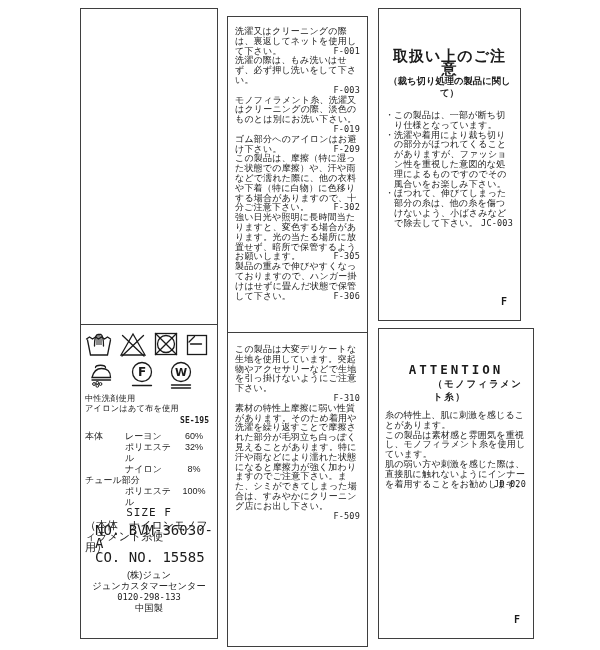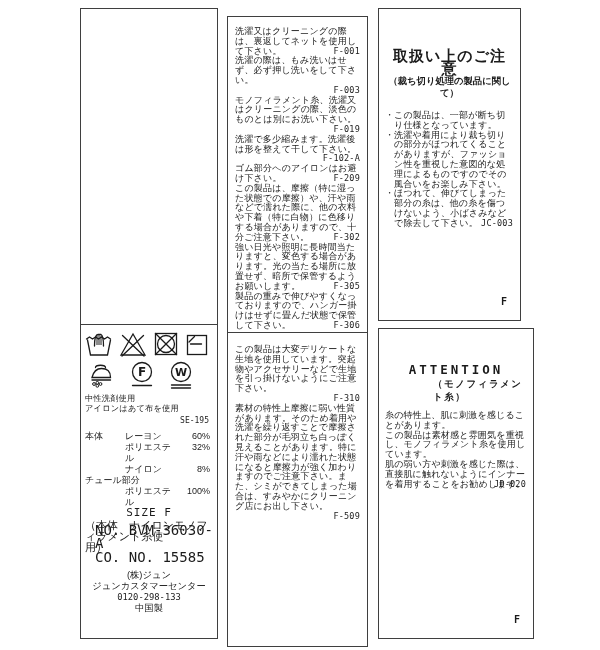--- a/index.html
+++ b/index.html
@@ -36,24 +36,24 @@
   .attn-pad{padding:34px 6px 0 6px;box-sizing:border-box;position:relative;height:100%;}
   .a-title{text-align:center;font-size:12.5px;letter-spacing:3px;font-weight:bold;line-height:14px;
            font-family:"DejaVu Sans Mono","Liberation Mono",monospace;}
   .a-sub{font-size:9.5px;letter-spacing:1.5px;font-weight:bold;line-height:13px;margin-bottom:8px;margin-left:48px;}
   
   .left-bottom{position:relative;box-sizing:border-box;height:313px;padding:6px 5px 0 4px;}
   .symrow{display:flex;align-items:flex-end;gap:6px;}
   .symrow.second{gap:15px;margin-top:4px;margin-left:3px;}
   .sym svg{display:block;}
   .notes{margin-top:5px;font-size:8.2px;line-height:10px;letter-spacing:0.2px;}
-  .refcode{text-align:right;font-size:8px;margin-top:2px;padding-right:3px;}
+  .refcode{text-align:right;font-size:8px;margin-top:2px;padding-right:3px;font-weight:bold;}
   .comp{margin-top:6px;font-size:9px;line-height:11px;}
   .comp-row{display:grid;grid-template-columns:40px 1fr 34px;}
-  .comp-row .pct{text-align:right;padding-right:2px;}
+  .comp-row .pct{text-align:center;padding-right:2px;}
   .comp-part{font-size:9px;line-height:11px;}
   .remark{margin-top:12px;font-size:11px;line-height:11px;}
   .product-info{position:absolute;left:0;right:0;bottom:24px;text-align:center;}
   .size-line{font-size:11px;letter-spacing:1px;margin-bottom:5px;}
   .no-line,.co-line{text-align:left;padding-left:14px;font-size:14px;line-height:13.5px;}
   .company{margin-top:6px;font-size:9.3px;line-height:11px;}
   .phone{font-size:8.8px;line-height:11px;}
   .origin{font-size:9.3px;line-height:11px;}
   svg .st{stroke:#1b1b1b;stroke-width:1.3;fill:none;stroke-linecap:round;}
   svg .thin{stroke:#1b1b1b;stroke-width:1;fill:none;}
@@ -185,24 +185,20 @@
     </div>
     <div class="para">
       <span>洗濯の際は、もみ洗いはせず、必ず押し洗いをして下さい。</span>
       <span class="code block">F-003</span>
     </div>
     <div class="para">
       <span>モノフィラメント糸、洗濯又はクリーニングの際、淡色のものとは別にお洗い下さい。</span>
       <span class="code block">F-019</span>
     </div>
     <div class="para">
-      <span>洗濯で多少縮みます。洗濯後は形を整えて干して下さい。</span>
-      <span class="code block">F-102-A</span>
-    </div>
-    <div class="para">
       <span>ゴム部分へのアイロンはお避け下さい。</span>
       <span class="code inline">F-209</span>
     </div>
     <div class="para">
       <span>この製品は、摩擦（特に湿った状態での摩擦）や、汗や雨などで濡れた際に、他の衣料や下着（特に白物）に色移りする場合がありますので、十分ご注意下さい。</span>
       <span class="code inline">F-302</span>
     </div>
     <div class="para">
       <span>強い日光や照明に長時間当たりますと、変色する場合があります。光の当たる場所に放置せず、暗所で保管するようお願いします。</span>
       <span class="code inline">F-305</span>

